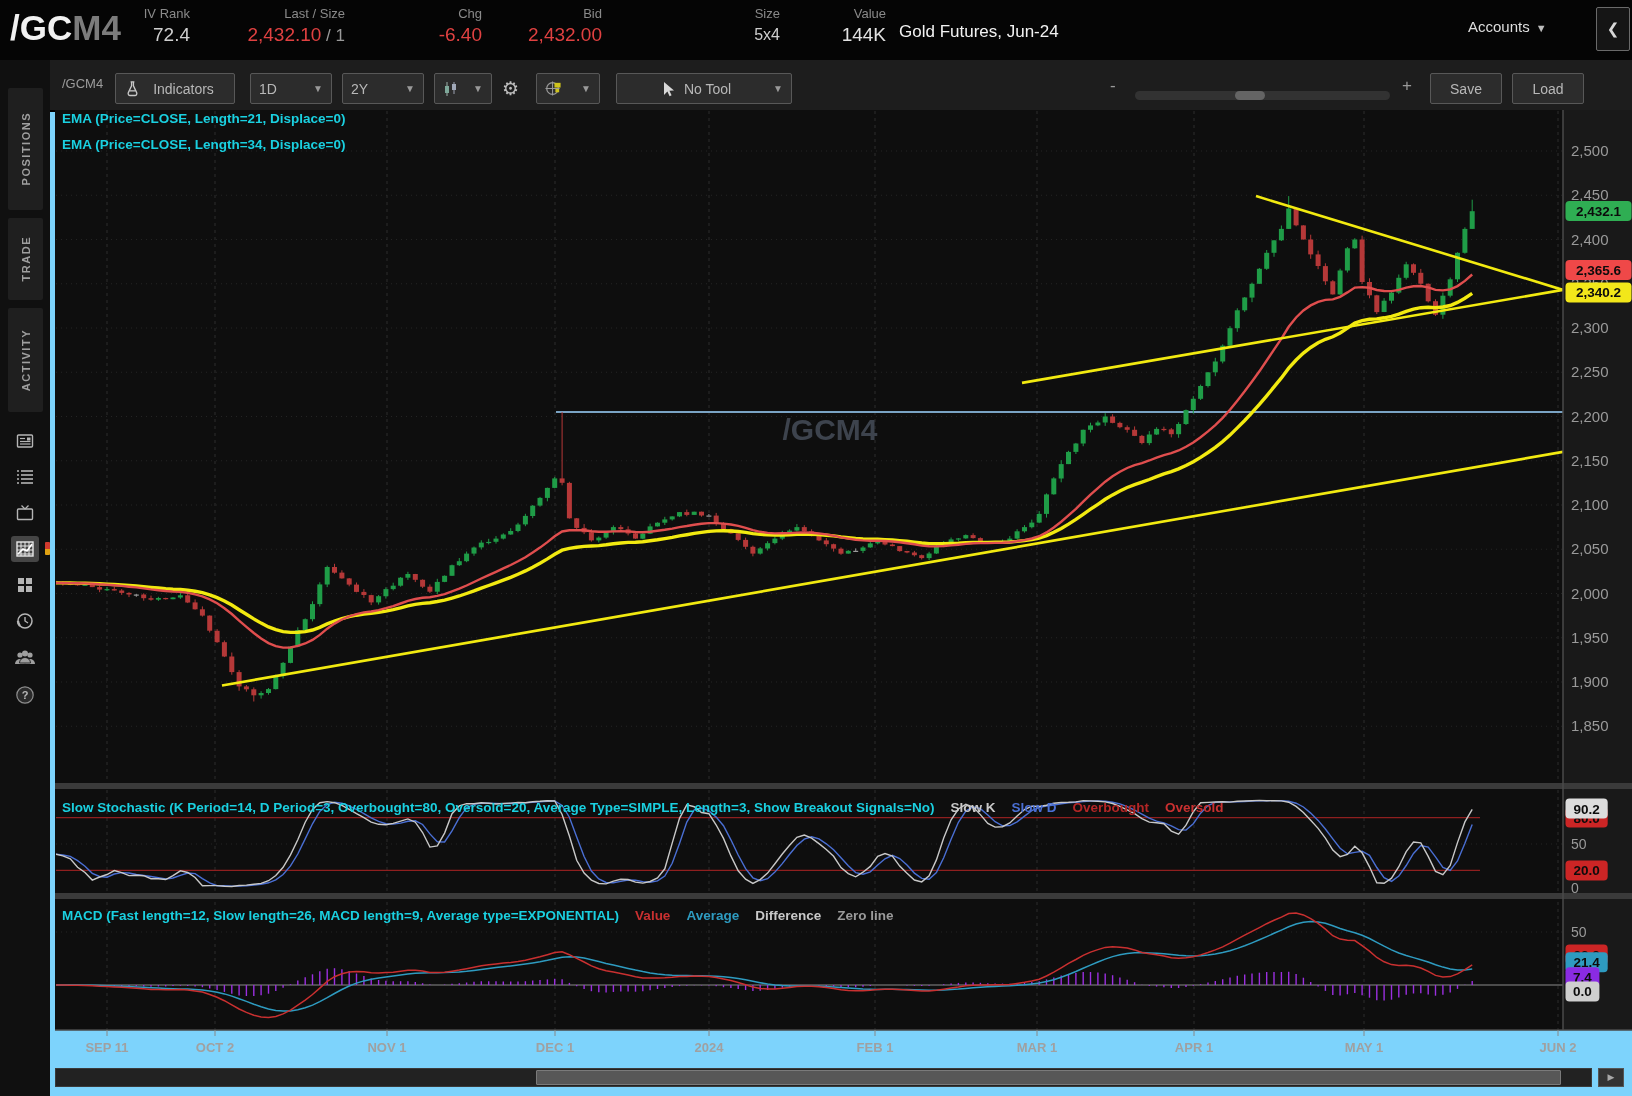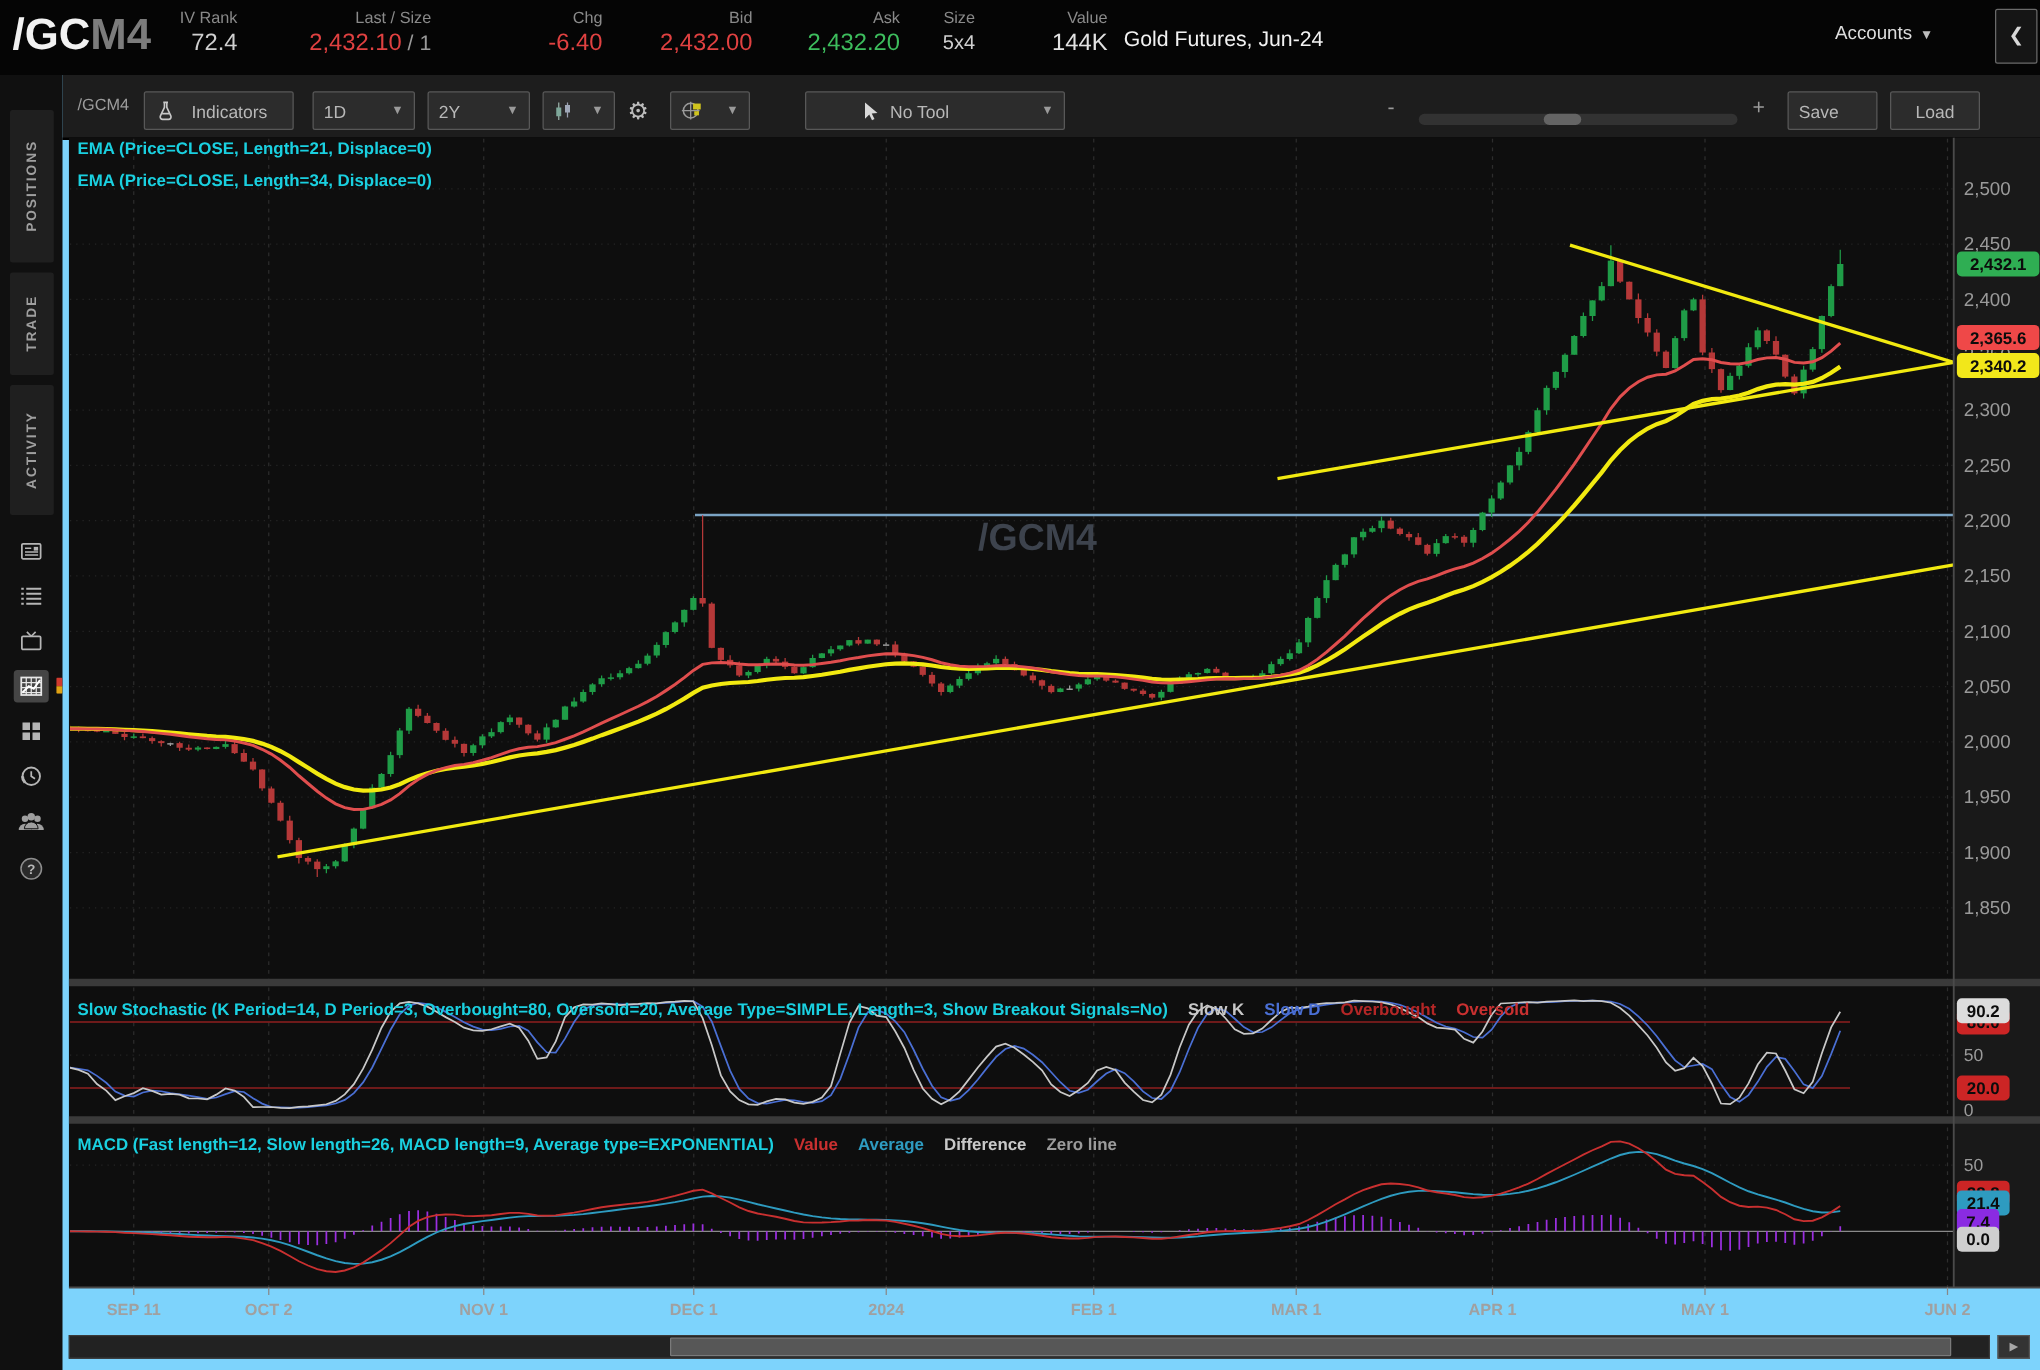--- a/index.html
+++ b/index.html
@@ -65,24 +65,20 @@
       <div class="qvalue"><span style="color:#e04141">2,432.10</span><span class="qsuffix"> / 1</span></div>
     </div>
     <div class="qcol" style="left:282px;width:200px;">
       <div class="qlabel">Chg</div>
       <div class="qvalue" style="width:200px;color:#e04141">-6.40</div>
     </div>
     <div class="qcol" style="left:402px;width:200px;">
       <div class="qlabel">Bid</div>
       <div class="qvalue" style="width:200px;color:#e04141">2,432.00</div>
     </div>
-    <div class="qcol" style="left:520px;width:200px;">
-      <div class="qlabel">Ask</div>
-      <div class="qvalue" style="width:200px;color:#3dbd5d">2,432.20</div>
-    </div>
     <div class="qcol" style="left:580px;width:200px;">
       <div class="qlabel">Size</div>
       <div class="qvalue" style="width:200px;color:#cfcfcf;font-size:16px;top:26px">5x4</div>
     </div>
     <div class="qcol" style="left:686px;width:200px;">
       <div class="qlabel">Value</div>
       <div class="qvalue" style="width:200px;color:#e2e2e2">144K</div>
     </div>
 
     <div class="qdesc">Gold Futures, Jun-24</div>
@@ -133,37 +129,37 @@
       <svg width="17" height="17" viewBox="0 0 18 18">
         <circle cx="8" cy="9" r="6.2" fill="none" stroke="#9a9a9a" stroke-width="1.3"></circle>
         <line x1="8" y1="1.5" x2="8" y2="16.5" stroke="#9a9a9a" stroke-width="1.1"></line>
         <line x1="0.5" y1="9" x2="15.5" y2="9" stroke="#9a9a9a" stroke-width="1.1"></line>
         <rect x="10" y="3" width="6.5" height="5" fill="#cfc31d"></rect>
         <rect x="11" y="9.5" width="4" height="3.5" fill="#cfc31d"></rect>
       </svg>
       <span class="tb-caret">▼</span>
     </div>
 
-    <div class="tb-btn" style="left:594px;width:208px;padding-left:44px;">
+    <div class="tb-btn" style="left:566px;width:176px;padding-left:44px;">
       <span style="display:flex;align-items:center;gap:9px;">
         <svg width="14" height="16" viewBox="0 0 14 16">
           <path d="M3 1 L3 14 L6.4 10.6 L8.6 15.2 L10.6 14.2 L8.4 9.8 L13 9.4 Z" fill="#d8d8d8"></path>
         </svg>
         <span>No Tool</span>
       </span>
       <span class="tb-caret">▼</span>
     </div>
 
     <div class="zoom-minus" style="left:1060px;">-</div>
     <div class="zoom-track">
       <div class="zoom-thumb"></div>
     </div>
     <div class="zoom-plus" style="left:1352px;">+</div>
 
-    <div class="tb-btn" style="left:1380px;width:72px;">
+    <div class="tb-btn" style="left:1380px;width:72px;justify-content:center;">
       <span>Save</span>
     </div>
     <div class="tb-btn" style="left:1462px;width:72px;justify-content:center;">
       <span>Load</span>
     </div>
   </div>
 
   <div class="sidebar">
     <div class="side-tab" style="top:28px;height:122px;">
       <span>POSITIONS</span>

